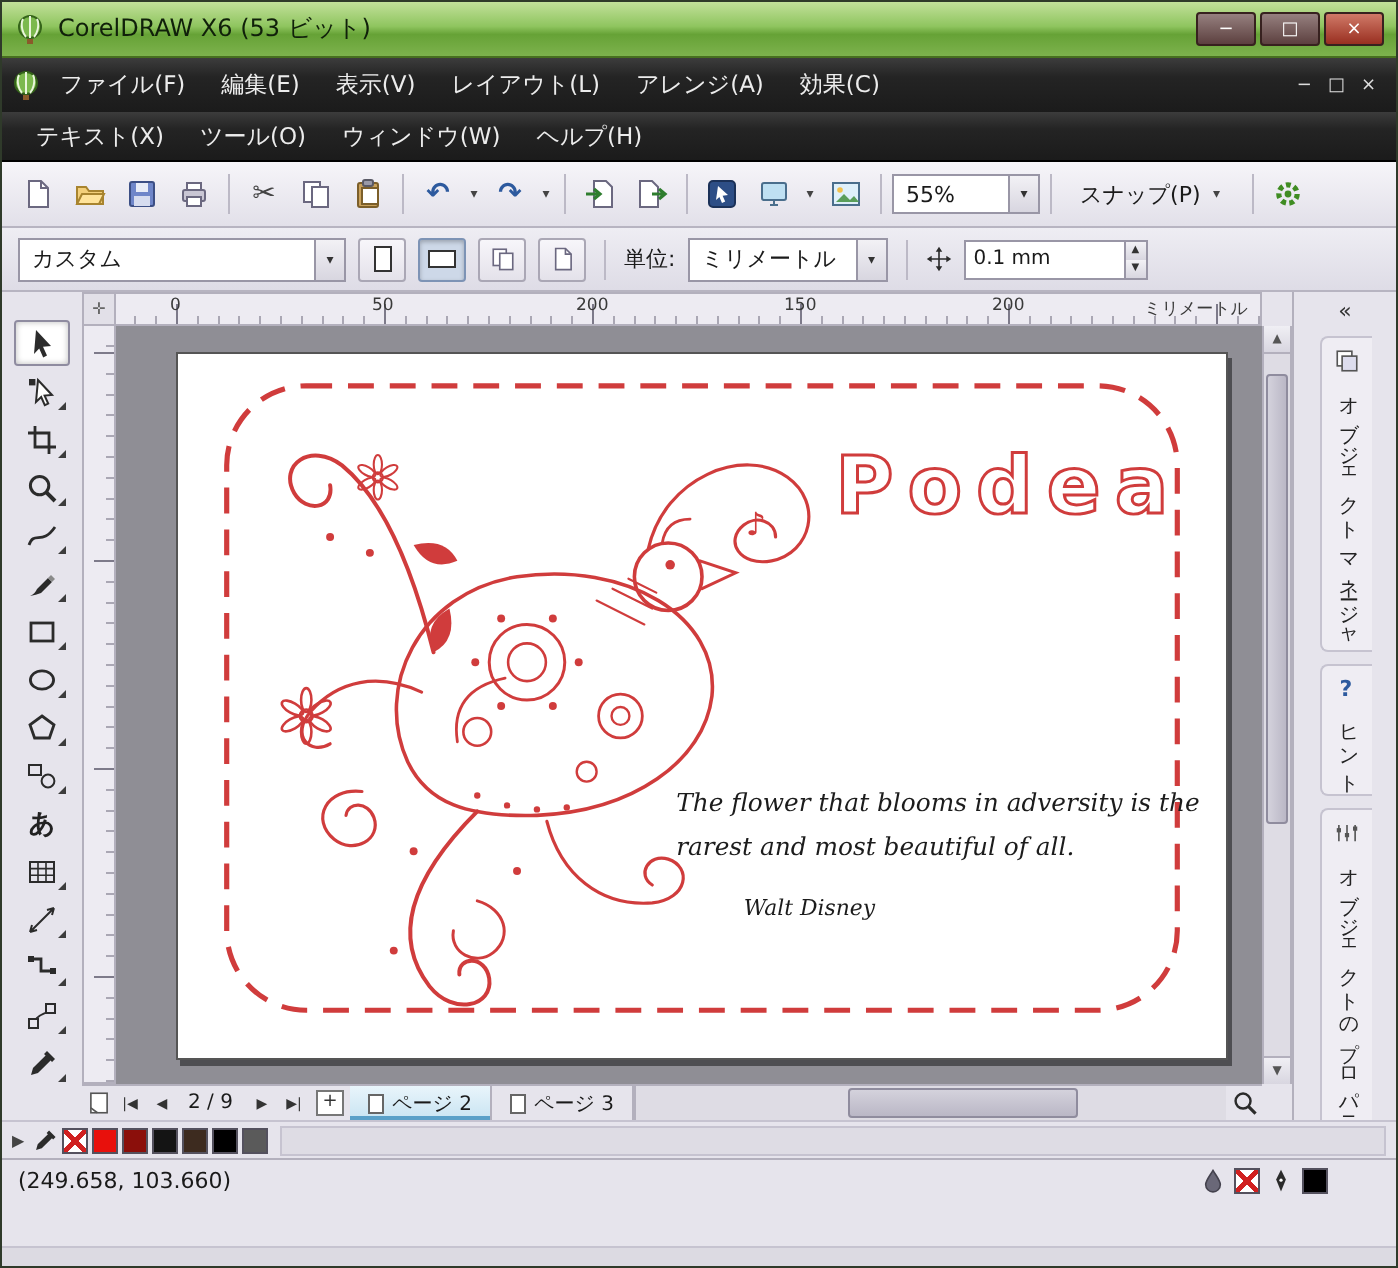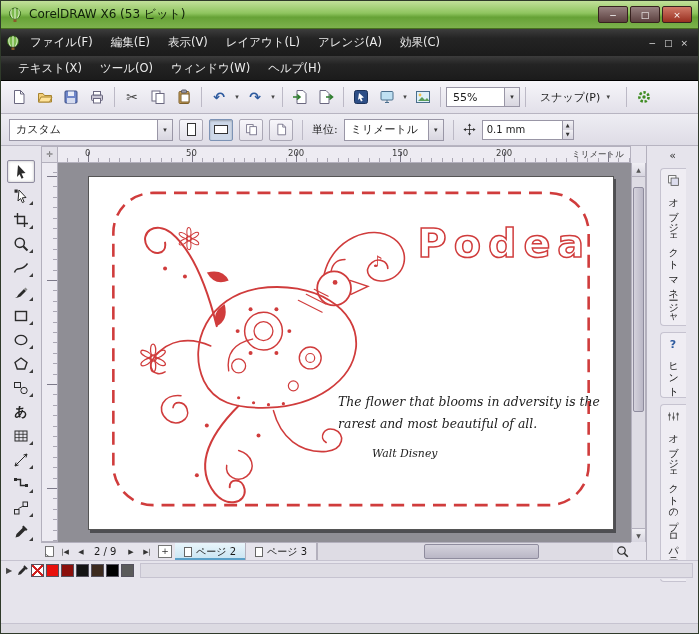--- a/index.html
+++ b/index.html
@@ -665,16 +665,29 @@
     <span class="swatch none"></span>
     <span class="swatch" style="background: rgb(232, 16, 12);"></span>
     <span class="swatch" style="background: rgb(139, 15, 11);"></span>
     <span class="swatch" style="background: rgb(20, 20, 20);"></span>
     <span class="swatch" style="background: rgb(61, 43, 31);"></span>
     <span class="swatch" style="background: rgb(0, 0, 0);"></span>
     <span class="swatch" style="background: rgb(90, 90, 90);"></span>
     <span class="palette-track"></span>
   </div>
 
+  <div class="statusrow status1">
+    <span>(249.658, 103.660)</span>
+    <span class="indgroup">
+      <svg class="ic sm" viewBox="0 0 16 16">
+          <use href="#i-droplet"></use>
+        </svg>
+      <span class="swatch none"></span>
+      <svg class="ic sm" viewBox="0 0 16 16">
+          <use href="#i-nib"></use>
+        </svg>
+      <span class="swatch" style="background:#000"></span>
+    </span>
+  </div>
 
 
   <div class="bottomedge"></div>
 </div>
 
 </body></html>

